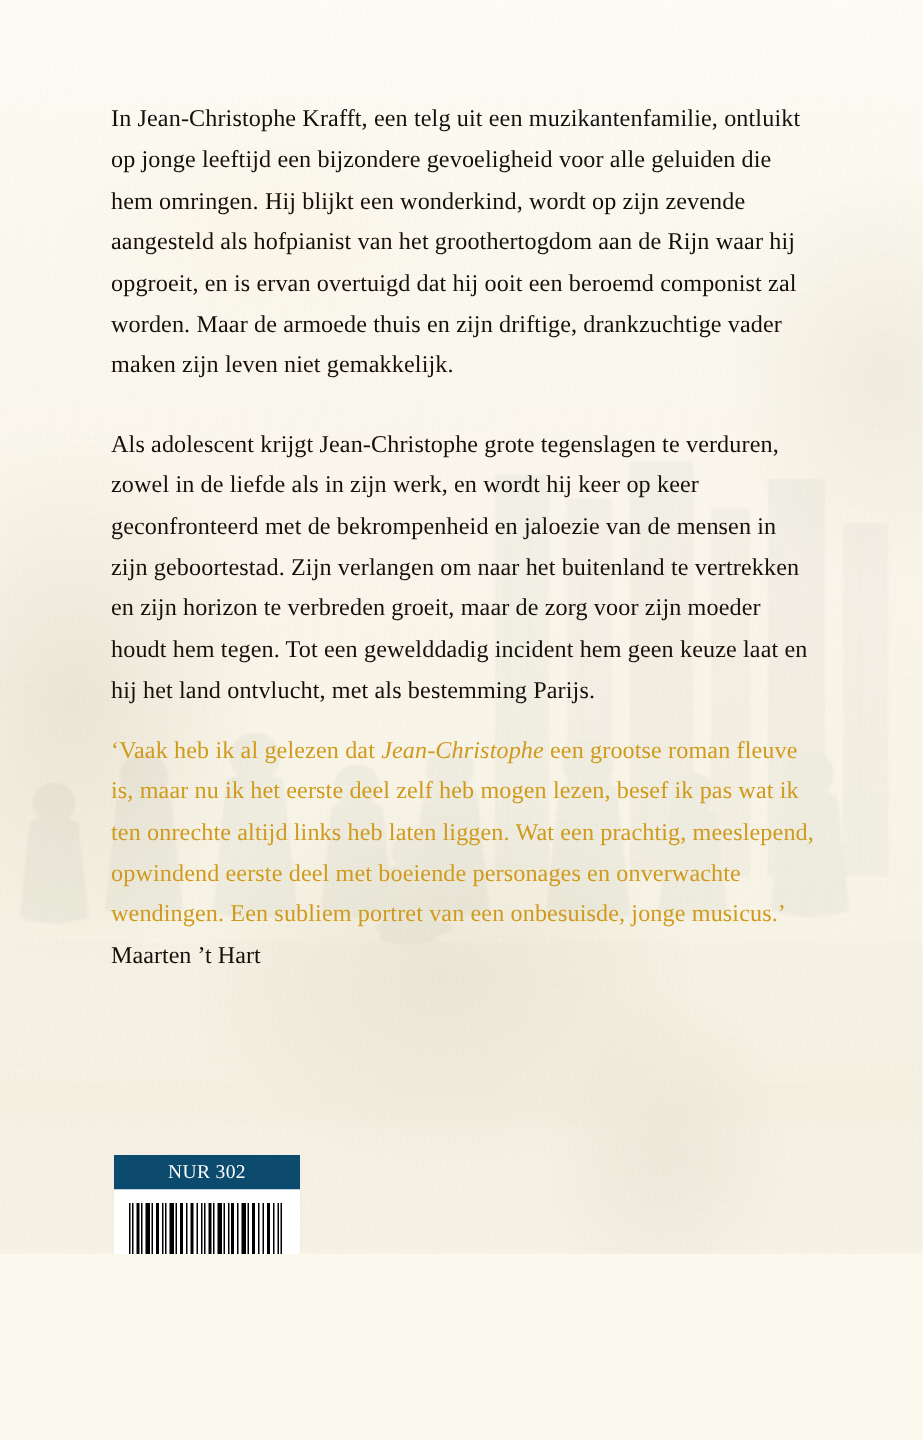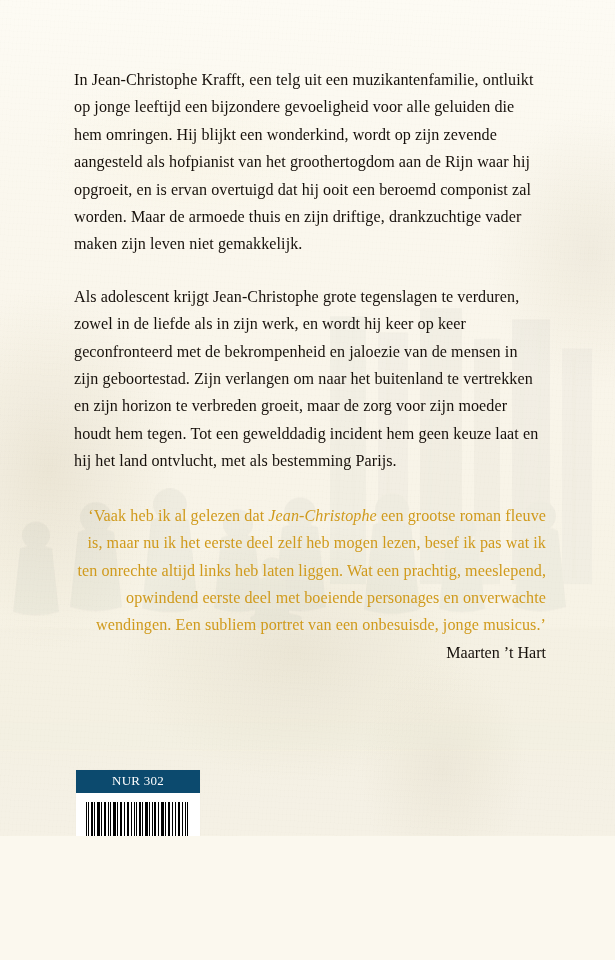--- a/index.html
+++ b/index.html
@@ -84,22 +84,21 @@
     color: #16100b;
     font-size: 16.1px;
     line-height: 27.4px;
     text-align: left;
     letter-spacing: 0.005em;
     margin-bottom: 25px;
   }
   .body-par:last-of-type { margin-bottom: 0; }
 
   .quote-block {
-    margin-top: 27px;
-    text-align: right;
+    margin-top: 12px;
   }
 
   .quote-text {
     color: #d09a1c;
     font-size: 16.1px;
     line-height: 27.4px;
     letter-spacing: 0.005em;
   }
 
   .quote-text .ital { font-style: italic; }

